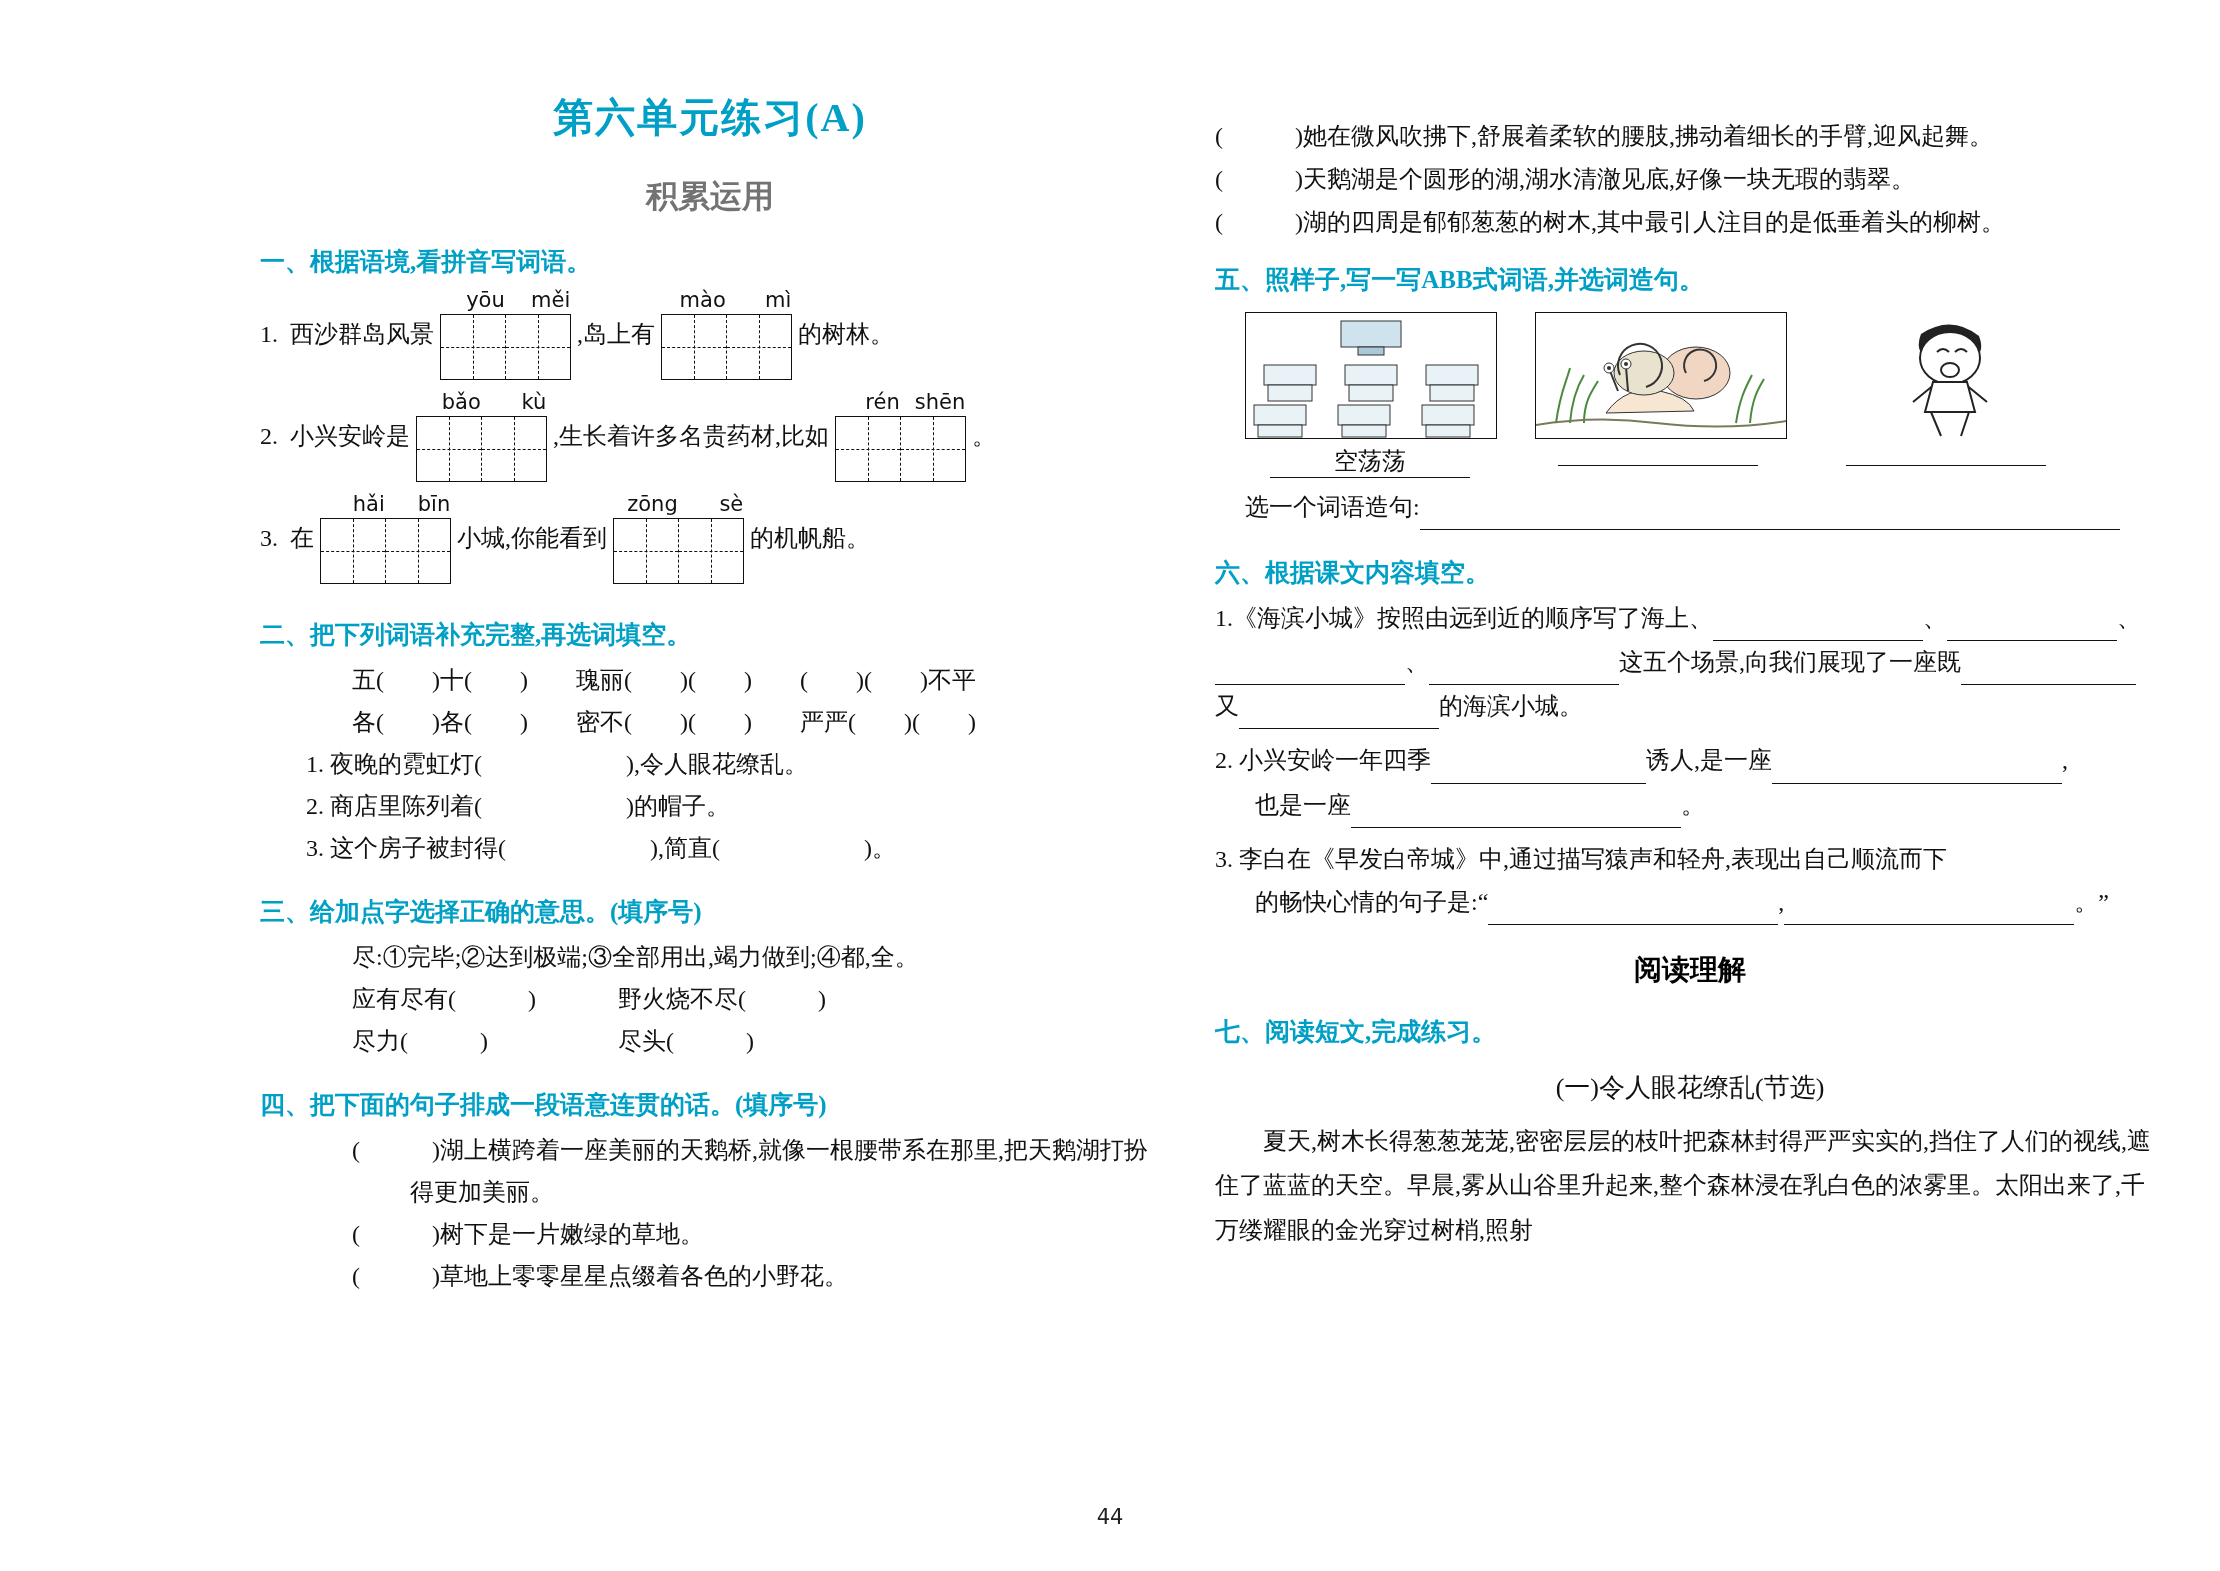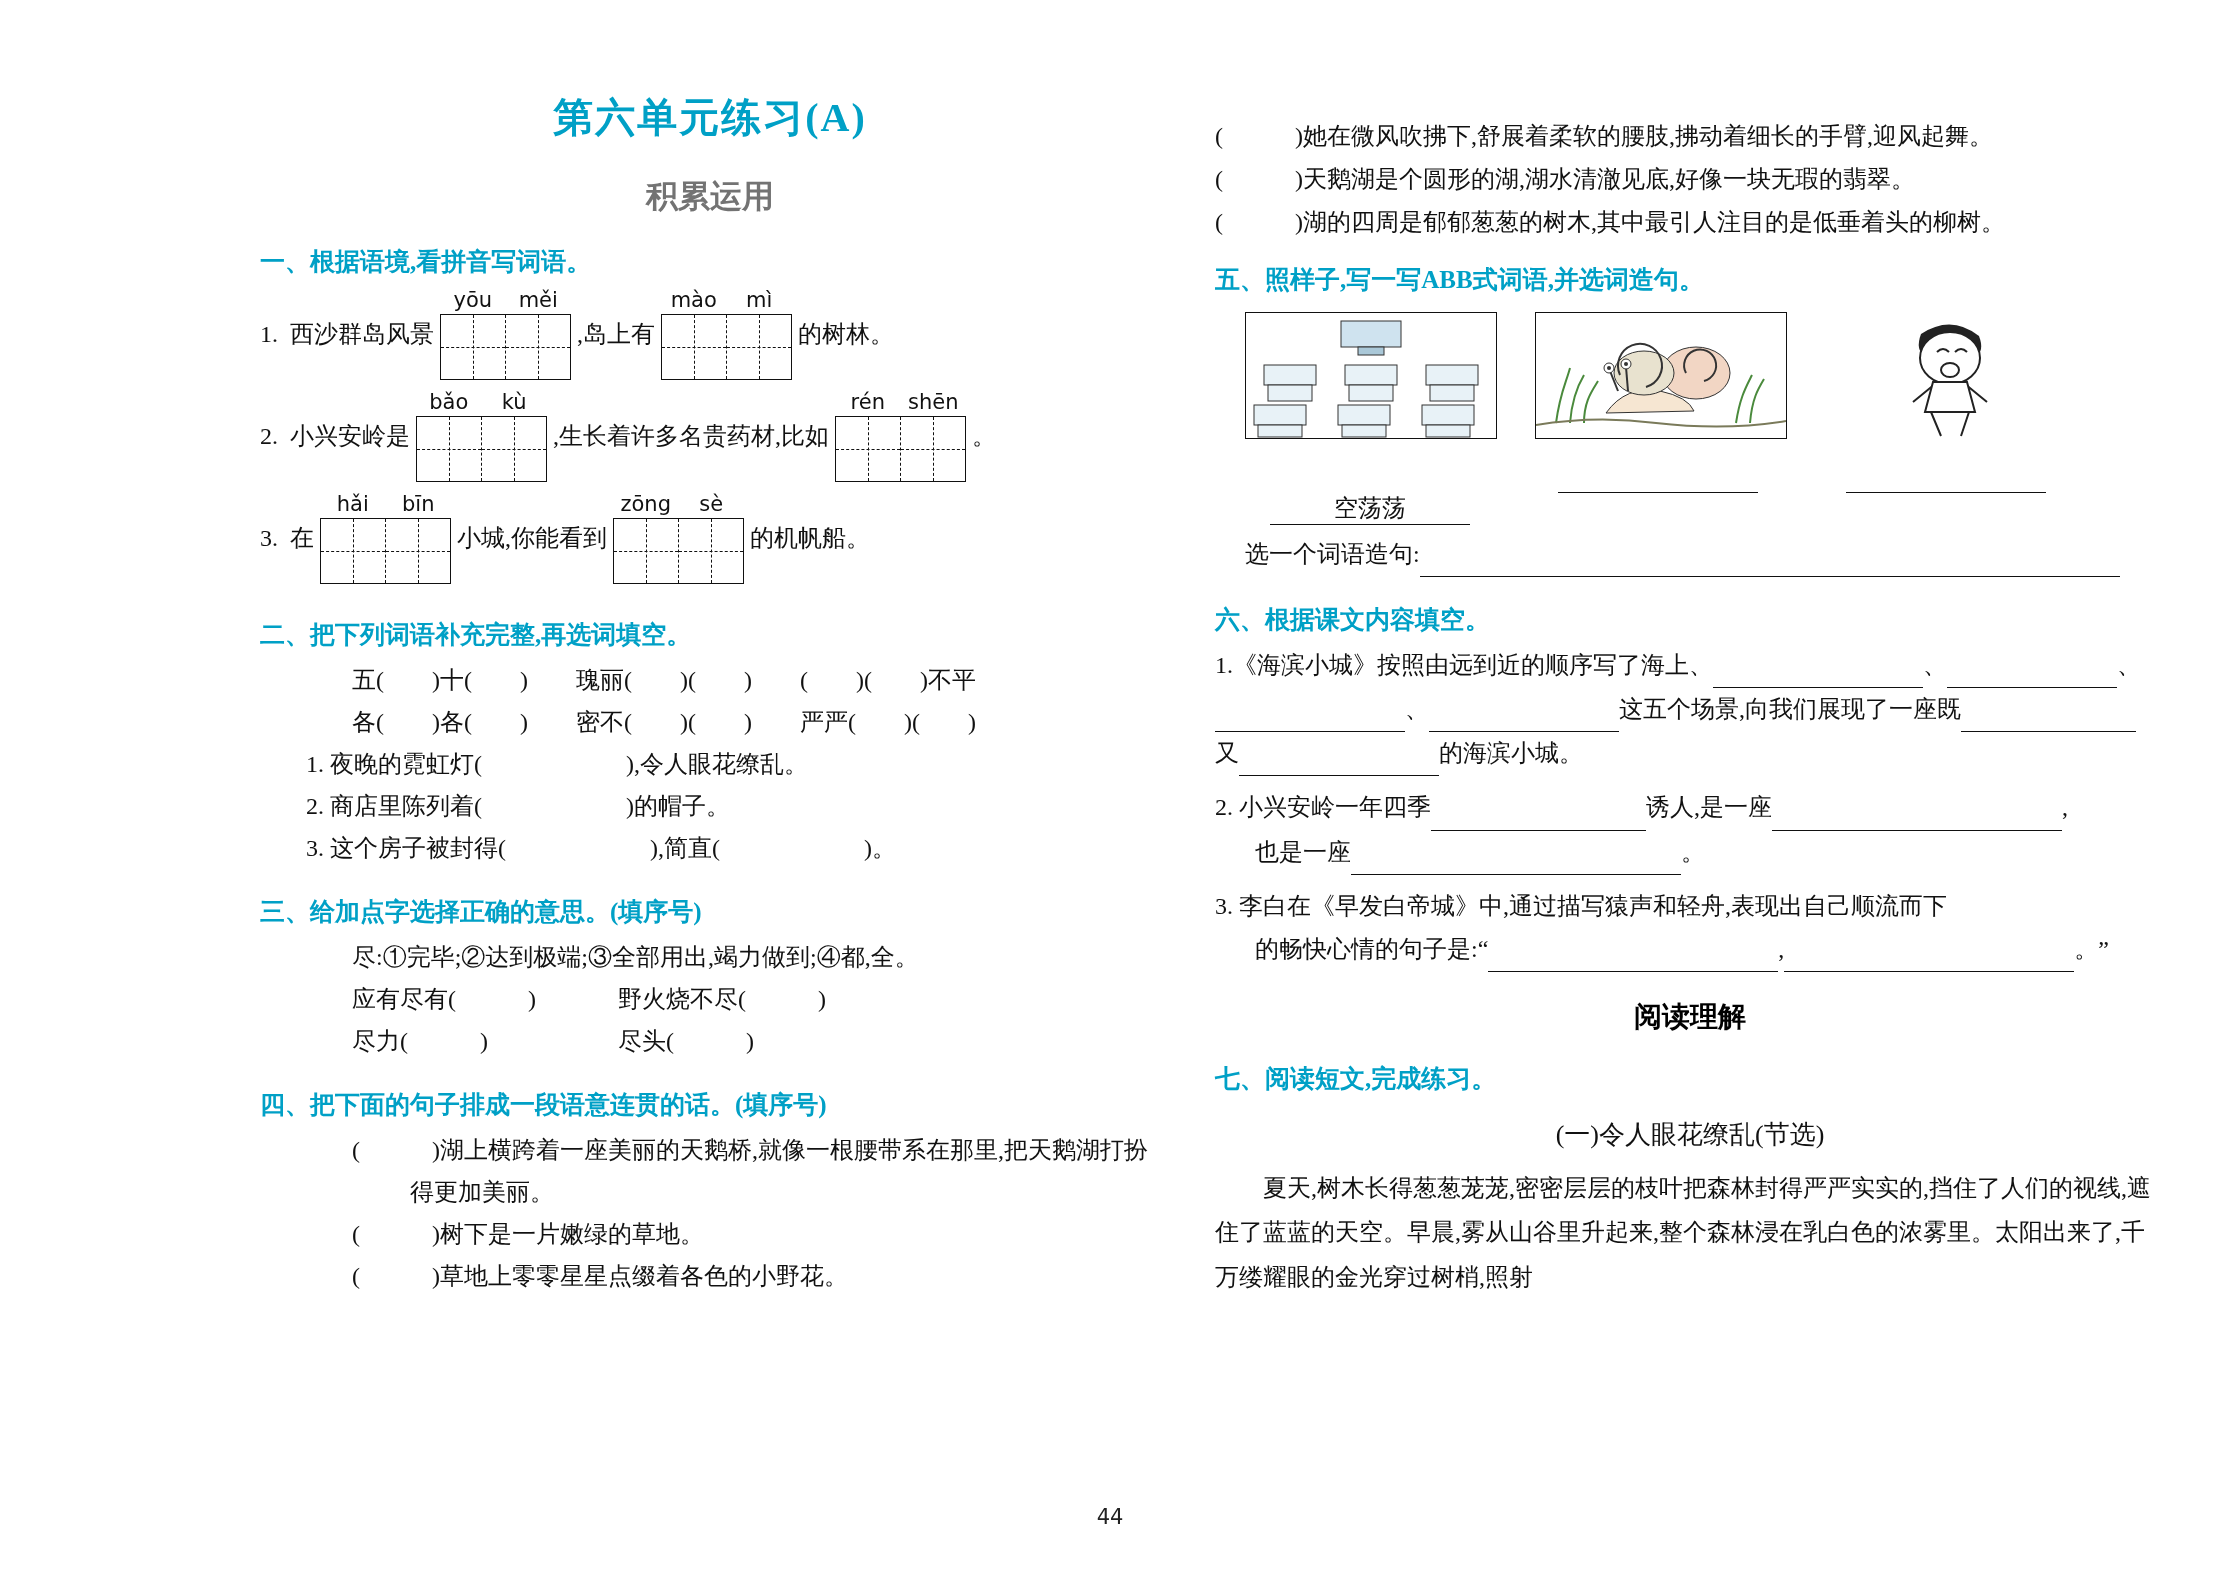--- a/index.html
+++ b/index.html
@@ -27,21 +27,21 @@
     color:#00a0c6;font-weight:bold;font-size:25px;margin-top:26px;margin-bottom:8px;
   }
   .ln{font-size:24px;line-height:1.75;}
   .indent{margin-left:46px;}
   .indent2{margin-left:92px;}
 
   
   .pyrow{display:flex;align-items:flex-end;margin-top:10px;}
   .gridwrap{display:inline-block;vertical-align:bottom;}
   .pyline{display:flex;justify-content:space-around;font-size:21px;font-family:"DejaVu Sans",sans-serif;color:#111;margin-bottom:2px;}
-  .pyline span{width:64px;text-align:center;}
+  .pyline span{width:64px;text-align:right;}
   .boxes{display:flex;border:1.6px solid #111;}
   .boxes .cell{
     width:64px;height:64px;position:relative;border-right:1.6px dashed #111;
   }
   .boxes .cell:last-child{border-right:none;}
   .boxes .cell::before{
     content:"";position:absolute;left:0;right:0;top:50%;border-top:1.2px dashed #111;
   }
   .boxes .cell::after{
     content:"";position:absolute;top:0;bottom:0;left:50%;border-left:1.2px dashed #111;
@@ -52,21 +52,21 @@
   .blank{display:inline-block;border-bottom:1.4px solid #111;}
 
   
   .r-item{font-size:24px;line-height:1.8;}
   .hang{padding-left:58px;text-indent:-58px;}
   .pics{display:flex;gap:38px;margin-top:16px;margin-left:30px;}
   .pic{width:250px;height:125px;border:1.5px solid #111;position:relative;overflow:hidden;background:#fff;}
   .pic.noborder{border:none;}
   .caps{display:flex;gap:38px;margin-left:30px;margin-top:6px;}
   .cap{width:250px;text-align:center;font-size:24px;}
-  .cap .u{display:inline-block;border-bottom:1.4px solid #111;width:200px;margin-top:47px;}
+  .cap .u{display:inline-block;border-bottom:1.4px solid #111;width:200px;}
   .center-head{text-align:center;color:#000000;font-weight:bold;font-size:28px;margin-top:26px;}
   .rd-title{text-align:center;font-size:26px;margin-top:22px;}
   .body-p{font-size:24px;line-height:1.85;text-indent:48px;}
   .pgnum{position:absolute;left:0;right:0;bottom:42px;text-align:center;font-size:21px;color:#222;font-family:"DejaVu Sans",sans-serif;}
 </style>
 </head>
 <body>
 
 <div class="page">
 

